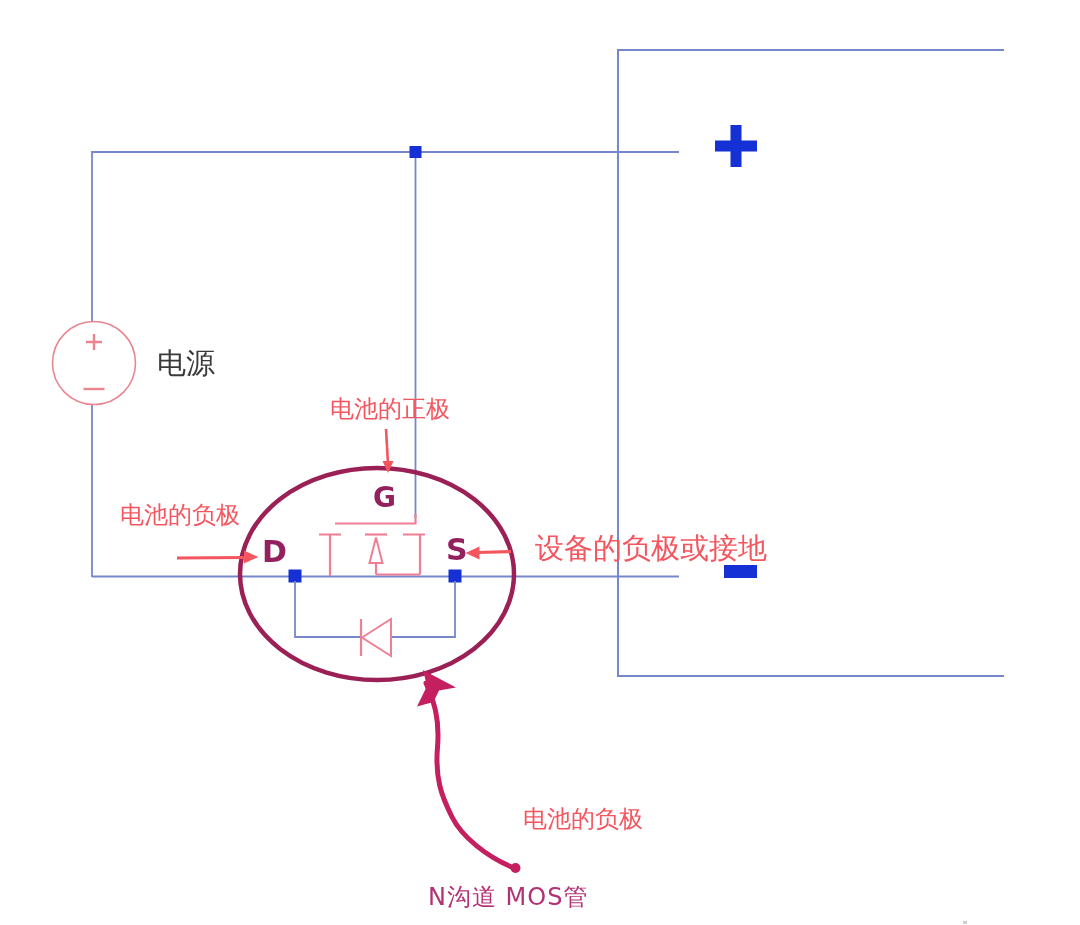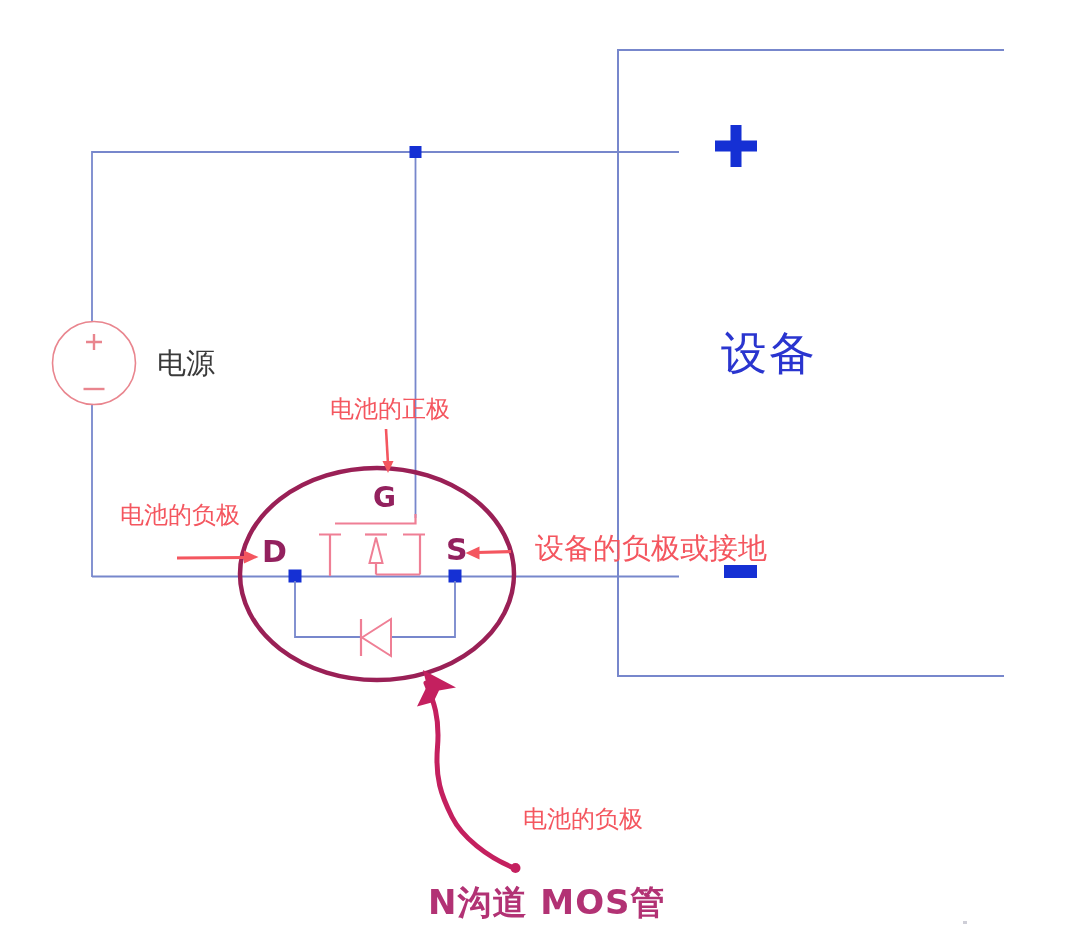--- a/index.html
+++ b/index.html
@@ -6,21 +6,21 @@
   #canvas{
     position:relative;width:1004px;height:925px;background:#fff;overflow:hidden;
     font-family:"DejaVu Sans","Liberation Sans",sans-serif;
   }
   #canvas svg{position:absolute;left:0;top:0;}
   .lbl{position:absolute;line-height:1;white-space:nowrap;}
   .power-label{color:var(--power-label-gray);font-size:29px;}
   .device-label{color:var(--device-text-blue);font-size:46px;letter-spacing:2px;}
   .pin-label{color:var(--pin-label-maroon);font-weight:700;}
   .note{color:var(--annotation-red);font-size:24px;}
-  .caption{color:var(--caption-magenta);font-size:34px;letter-spacing:1px;font-weight:bold;}
+  .caption{color:var(--caption-magenta);font-size:24px;letter-spacing:1px;}
   .wire{stroke:var(--wire-blue);stroke-width:1.8;fill:none;}
   .box{stroke:var(--wire-blue);stroke-width:2;fill:none;}
   .power-stroke{stroke:var(--power-pink);stroke-width:1.6;fill:none;}
   .power-mark{stroke:var(--power-pink);stroke-width:2.4;fill:none;}
   .terminal{fill:var(--terminal-blue);}
   .mos{stroke:var(--mosfet-pink);stroke-width:2.2;fill:none;}
   .mos-hollow{stroke:var(--mosfet-pink);stroke-width:2;fill:#fff;}
   .ring{stroke:var(--highlight-crimson);stroke-width:4.5;fill:none;}
   .note-line{stroke:var(--annotation-red);fill:none;}
   .note-head{fill:var(--annotation-red);stroke:none;}
@@ -98,21 +98,20 @@
 
     <g>
       <path class="curve" d="M426 683 C433 700 440 716 437.5 747 C435 778 441 795 452 817 C462 837 487 857 514 868"></path>
       <polygon class="curve-fill" points="423,670 456,687.5 439,690.5 433.5,702 417,706.5 427,686"></polygon>
       <circle class="curve-fill" cx="515.5" cy="868" r="5"></circle>
     </g>
   </svg>
 
   <div class="lbl power-label" style="left:157px;top:349px;">电源</div>
 
-  <div class="lbl device-label" style="left:721px;top:330px;">设备</div>
 
   <div class="lbl pin-label" style="left:373px;top:484px;font-size:28px;">G</div>
   <div class="lbl pin-label" style="left:262px;top:537px;font-size:30px;">D</div>
   <div class="lbl pin-label" style="left:446px;top:535px;font-size:30px;">S</div>
 
   <div class="lbl note" style="left:330px;top:397px;">电池的正极</div>
   <div class="lbl note" style="left:120px;top:503px;">电池的负极</div>
   <div class="lbl note" style="left:535px;top:534px;font-size:29px;">设备的负极或接地</div>
   <div class="lbl note" style="left:523px;top:807px;">电池的负极</div>
 

